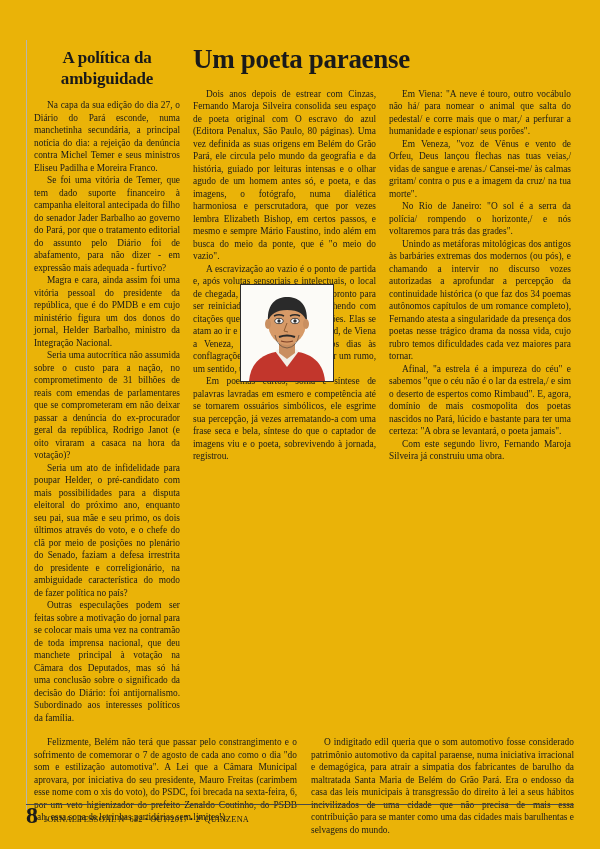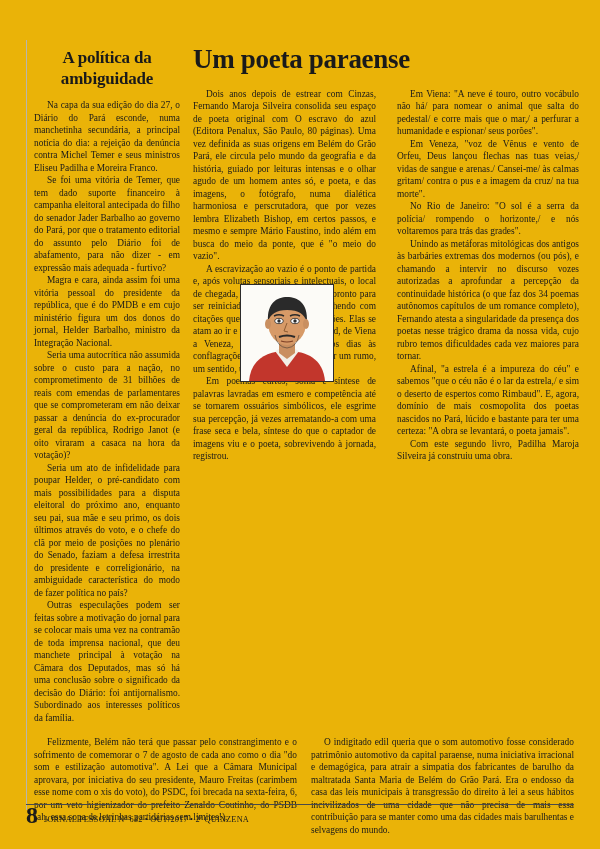--- a/index.html
+++ b/index.html
@@ -164,33 +164,33 @@
         <p class="body">Magra e cara, ainda assim foi uma vitória pessoal do presidente da república, que é do PMDB e em cujo ministério figura um dos donos do jornal, Helder Barbalho, ministro da Integração Nacional.</p>
         <p class="body">Seria uma autocrítica não assumida sobre o custo para a nação, no comprometimento de 31 bilhões de reais com emendas de parlamentares que se comprometeram em não deixar passar a denúncia do ex-procurador geral da república, Rodrigo Janot (e oito viraram a casaca na hora da votação)?</p>
         <p class="body">Seria um ato de infidelidade para poupar Helder, o pré-candidato com mais possibilidades para a disputa eleitoral do próximo ano, enquanto seu pai, sua mãe e seu primo, os dois últimos através do voto, e o chefe do clã por meio de posições no plenário do Senado, faziam a defesa irrestrita do presidente e correligionário, na ambiguidade característica do modo de fazer política no país?</p>
         <p class="body">Outras especulações podem ser feitas sobre a motivação do jornal para se colocar mais uma vez na contramão de toda imprensa nacional, que deu manchete principal à votação na Câmara dos Deputados, mas só há uma conclusão sobre o significado da decisão do Diário: foi antijornalismo. Subordinado aos interesses políticos da família.</p>
       </div>
 
       <div class="headline-main-wrap">
         <div class="headline-main">
           <span>Um poeta paraense</span><br>
         </div>
-        <div class="top-area" style="gap:21px;">
+        <div class="top-area" style="gap:13px;">
           <div class="col-mid">
             <p class="body">Dois anos depois de estrear com Cinzas, Fernando Maroja Silveira consolida seu espaço de poeta original com O escravo do azul (Editora Penalux, São Paulo, 80 páginas). Uma vez definida as suas origens em Belém do Grão Pará, ele circula pelo mundo da geografia e da história, guiado por leituras intensas e o olhar agudo de um homem antes só, e poeta, e das imagens, o fotógrafo, numa dialética harmoniosa e perscrutadora, que por vezes lembra Elizabeth Bishop, em certos passos, e mesmo e sempre Mário Faustino, indo além em busca do meio da ponte, que é "o meio do vazio".</p>
             <p class="body">A escravização ao vazio é o ponto de partida e, após volutas sensoriais e intelectuais, o local de chegada, num vazio que é novo, pronto para ser reiniciado. Fernando vai preenchendo com citações que não se reduzem a citações. Elas se atam ao ir e vir de Homero a Rimbaud, de Viena a Veneza, das guerras dos nossos dias às conflagrações de ontem, na busca por um rumo, um sentido, uma linha.</p>
             <p class="body">Em poemas curtos, soma e síntese de palavras lavradas em esmero e competência até se tornarem ossuários simbólicos, ele esgrime sua percepção, já vezes arrematando-a com uma frase seca e bela, síntese do que o captador de imagens viu e o poeta, sobrevivendo à jornada, registrou.</p>
           </div>
           <div class="col-right">
             <p class="body">Em Viena: "A neve é touro, outro vocábulo não há/ para nomear o animal que salta do pedestal/ e corre mais que o mar,/ a perfurar a humanidade e espionar/ seus porões".</p>
             <p class="body">Em Veneza, "voz de Vênus e vento de Orfeu, Deus lançou flechas nas tuas veias,/ vidas de sangue e arenas./ Cansei-me/ às calmas gritam/ contra o pus e a imagem da cruz/ na tua morte".</p>
             <p class="body">No Rio de Janeiro: "O sol é a serra da polícia/ rompendo o horizonte,/ e nós voltaremos para trás das grades".</p>
             <p class="body">Unindo as metáforas mitológicas dos antigos às barbáries extremas dos modernos (ou pós), e chamando a intervir no discurso vozes autorizadas a aprofundar a percepção da continuidade histórica (o que faz dos 34 poemas autônomos capítulos de um romance completo), Fernando atesta a singularidade da presença dos poetas nesse trágico drama da nossa vida, cujo rubro temos dificuldades cada vez maiores para tornar.</p>
             <p class="body">Afinal, "a estrela é a impureza do céu" e sabemos "que o céu não é o lar da estrela,/ e sim o deserto de espertos como Rimbaud". E, agora, domínio de mais cosmopolita dos poetas nascidos no Pará, lúcido e bastante para ter uma certeza: "A obra se levantará, o poeta jamais".</p>
-            <p class="body">Com este segundo livro, Padilha Maroja Silveira já construiu uma obra.</p>
+            <p class="body">Com este segundo livro, Fernando Maroja Silveira já construiu uma obra.</p>
           </div>
         </div>
       </div>
     </div>
 
     <div class="portrait" style="position:absolute; left:206px; top:240px; float:none; margin:0;">
       <svg width="92" height="96" viewBox="0 0 92 96" xmlns="http://www.w3.org/2000/svg">
         <rect x="0" y="0" width="92" height="96" fill="#fcfbf7"></rect>
 
         <path d="M8 96 C10 74 26 66 46 66 C66 66 82 74 84 96 Z" fill="#c2362c"></path>

